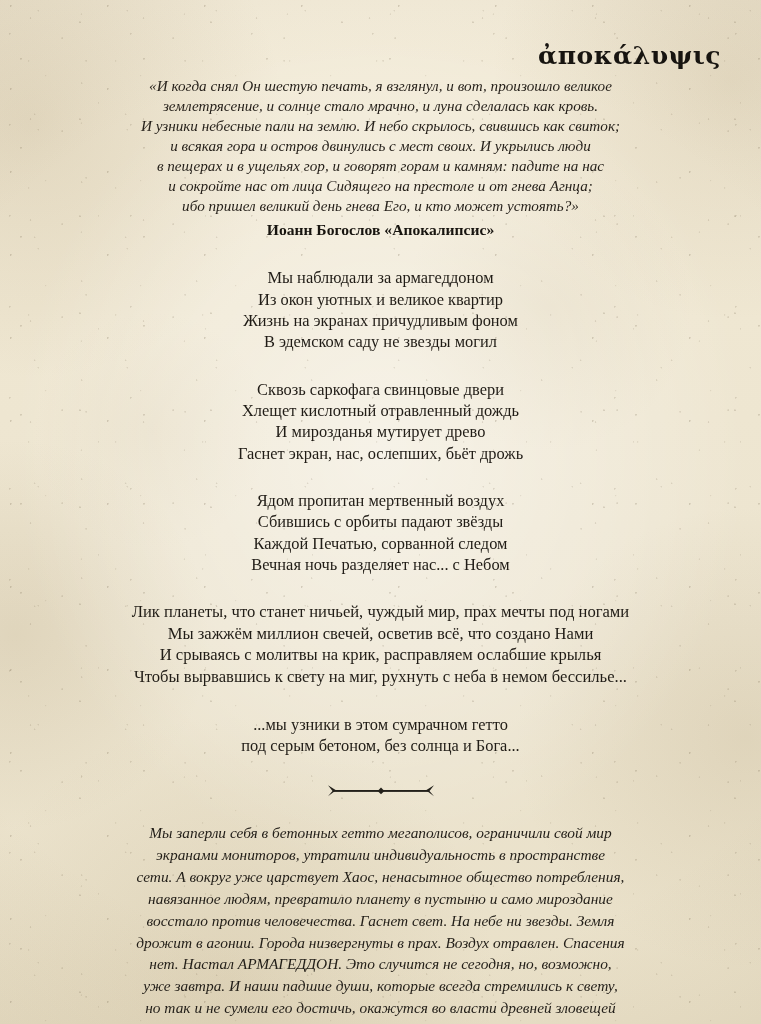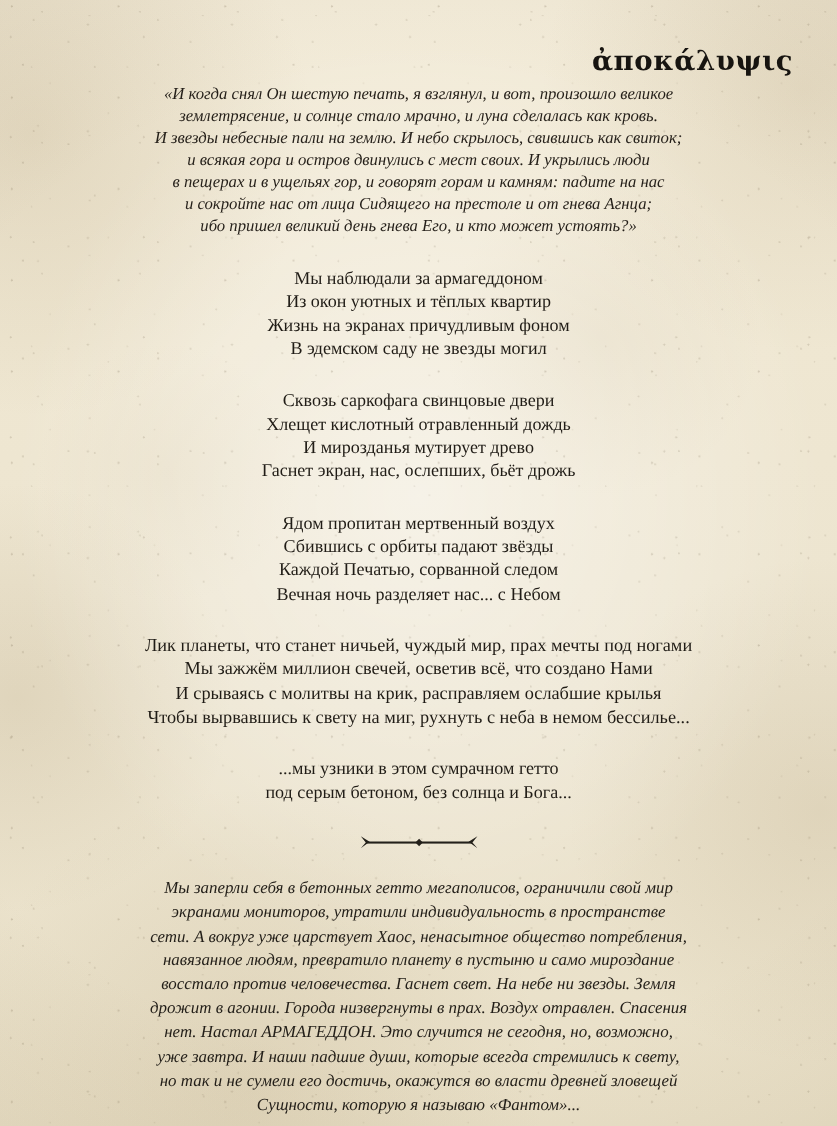--- a/index.html
+++ b/index.html
@@ -141,32 +141,33 @@
 <div class="page">
   <div class="grain"></div>
 
   <div class="content">
 
     <div class="title">ἀποκάλυψις</div>
 
     <div class="epigraph">
       <span class="ln">«И когда снял Он шестую печать, я взглянул, и вот, произошло великое</span>
       <span class="ln">землетрясение, и солнце стало мрачно, и луна сделалась как кровь.</span>
-      <span class="ln">И звезды небесные пали на землю. И небо скрылось, свившись как свиток;</span>
+      <span class="ln">И узники небесные пали на землю. И небо скрылось, свившись как свиток;</span>
       <span class="ln">и всякая гора и остров двинулись с мест своих. И укрылись люди</span>
       <span class="ln">в пещерах и в ущельях гор, и говорят горам и камням: падите на нас</span>
       <span class="ln">и сокройте нас от лица Сидящего на престоле и от гнева Агнца;</span>
       <span class="ln">ибо пришел великий день гнева Его, и кто может устоять?»</span>
+      <div class="epigraph-source">Иоанн Богослов «Апокалипсис»</div>
     </div>
 
     <div class="stanzas">
 
       <div class="stanza">
         <span class="ln">Мы наблюдали за армагеддоном</span>
-        <span class="ln">Из окон уютных и тёплых квартир</span>
+        <span class="ln">Из окон уютных и великое квартир</span>
         <span class="ln">Жизнь на экранах причудливым фоном</span>
         <span class="ln">В эдемском саду не звезды могил</span>
       </div>
 
       <div class="stanza">
         <span class="ln">Сквозь саркофага свинцовые двери</span>
         <span class="ln">Хлещет кислотный отравленный дождь</span>
         <span class="ln">И мирозданья мутирует древо</span>
         <span class="ln">Гаснет экран, нас, ослепших, бьёт дрожь</span>
       </div>

